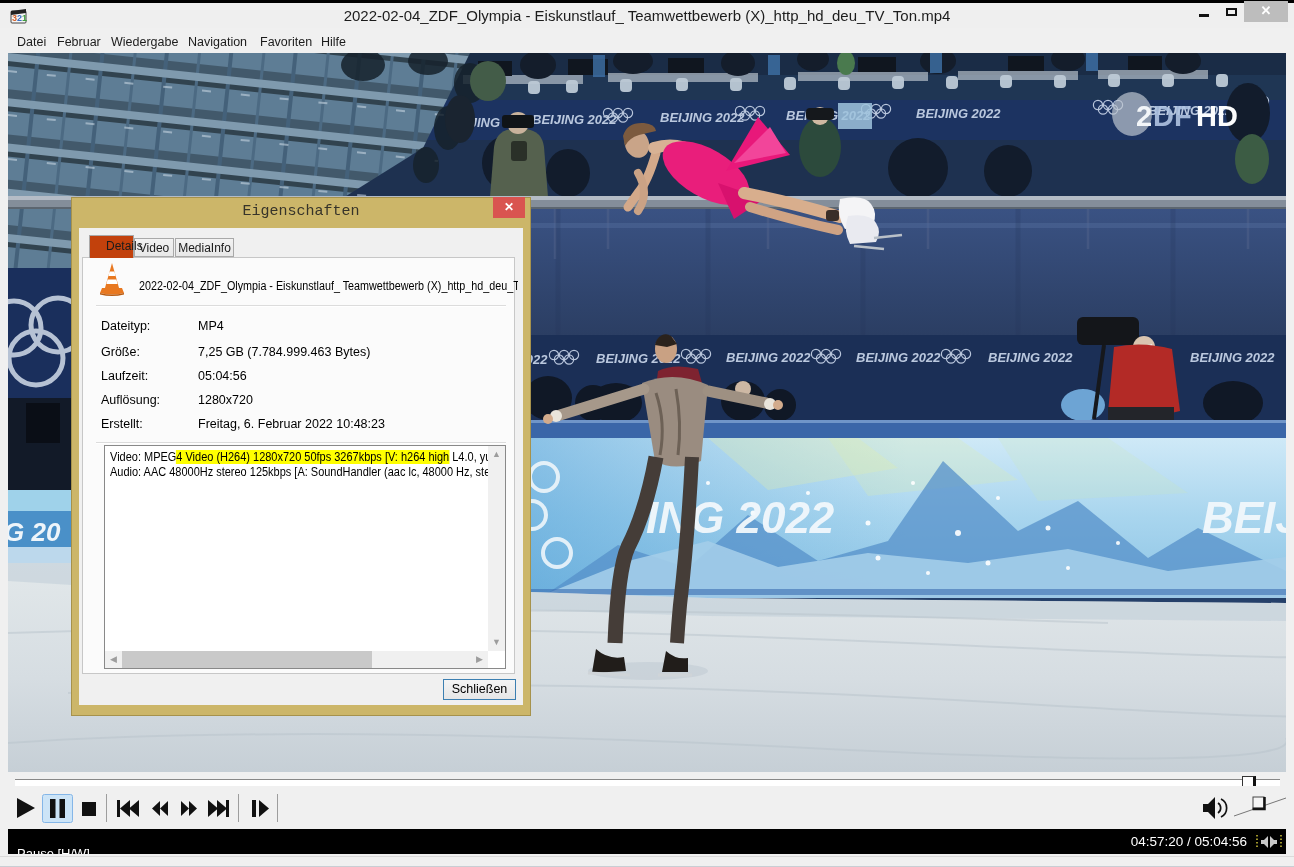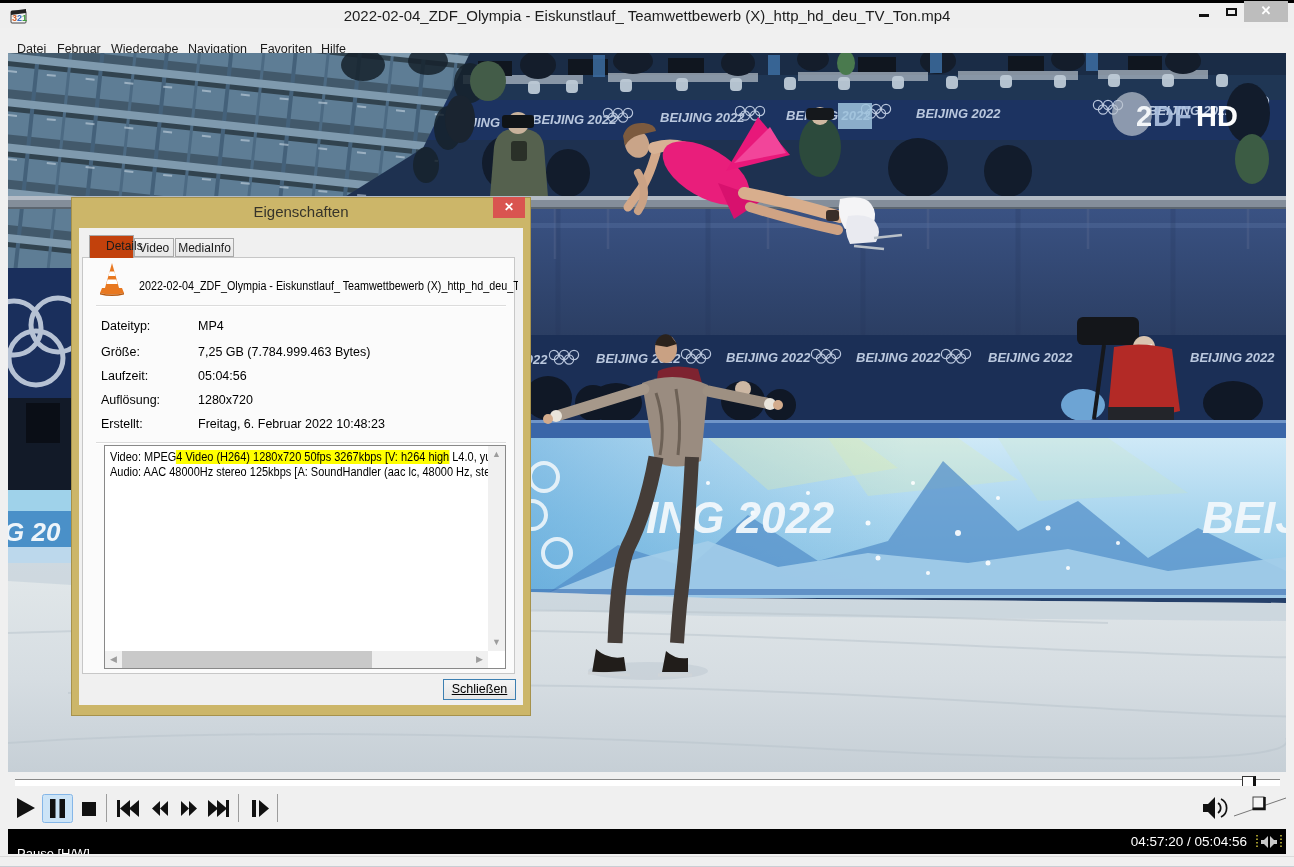--- a/index.html
+++ b/index.html
@@ -9,37 +9,37 @@
 #win { position:relative; width:1294px; height:867px; background:#f0f0f0; }
 #topstrip { left:0; top:0; width:1294px; height:3px; background:#000; }
 #titlebar { left:0; top:3px; width:1294px; height:25px; background:#efefef; }
 #title { left:0; top:7px; width:1294px; text-align:center; font-size:15px; color:#1c1c1c; }
 #btn-min { left:1199px; top:14px; width:10px; height:3px; background:#111; }
 #btn-max { left:1226px; top:8px; width:11px; height:8px; border:2px solid #111; }
 #btn-close { left:1244px; top:1px; width:44px; height:21px; background:#bdbdbd;
   color:#fff; font-size:13px; text-align:center; line-height:20px; font-weight:bold;}
 #menubar { left:8px; top:28px; width:1278px; height:25px; background:#f0f0f0;
   font-size:12.5px; color:#1b1b1b; }
-#menubar span { position:absolute; top:14px; }
+#menubar span { position:absolute; top:7px; }
 #video { left:8px; top:53px; width:1278px; height:719px; background:#25406a; }
 #seekline { left:15px; top:779px; width:1265px; height:1px; background:#888; }
 #seekwhite { left:15px; top:780px; width:1265px; height:6px; background:#fff; }
 #seekthumb { left:1242px; top:776px; width:14px; height:14px; background:#fdfdfd;
   border:1px solid #333; border-right:3px solid #111; border-bottom:3px solid #111; }
 #toolbar { left:0; top:786px; width:1294px; height:43px; background:#f0f0f0; }
 #statusbar { left:8px; top:829px; width:1278px; height:25px; background:#000;
   color:#fff; font-size:13px; }
 #status-l { position:absolute; left:9px; top:5px;margin-top:12px; }
 #status-r { position:absolute; right:39px; top:5px; font-size:13.5px; }
 #bottompad { left:0; top:854px; width:1294px; height:13px; background:#f0f0f0; }
 
 #dlg { left:71px; top:197px; width:460px; height:519px; background:#ccb669;
   box-shadow:0 0 0 1px #a6924c inset; }
 #dlg-title { position:absolute; left:0; top:0; width:460px; height:31px; text-align:center;
-  font-size:15px; color:#37342a; line-height:29px; }
+  font-size:15px; color:#37342a; line-height:29px;font-family:Liberation Mono, monospace; }
 #dlg-close { position:absolute; left:422px; top:0; width:32px; height:21px; background:#d95450;
   color:#fff; text-align:center; font-size:12px; line-height:20px; font-weight:bold; }
 #dlg-body { position:absolute; left:8px; top:31px; width:444px; height:477px; background:#f0f0f0; }
 .tab { position:absolute; font-size:12px; color:#1b1b1b; text-align:center;
   border:1px solid #a9a9a9; background:linear-gradient(#f2f2f2,#e8e8e8); }
 #tab1 { left:10px; top:7px; width:45px; height:23px; background:#c2410c;
   border-bottom:none; line-height:21px; z-index:3;padding-left:16px; }
 #tab2 { left:55px; top:10px; width:40px; height:19px; line-height:18px; }
 #tab3 { left:96px; top:10px; width:59px; height:19px; line-height:18px; }
 #panel { position:absolute; left:3px; top:29px; width:433px; height:417px;
@@ -59,21 +59,21 @@
   transform:scaleX(0.915); transform-origin:0 0; }
 mark { background:#ffff00; color:#000; }
 .sb { position:absolute; background:#f0f0f0; color:#9d9d9d; font-size:9px; text-align:center; }
 #sbv { right:0; top:0; width:17px; height:205px; }
 #sbh { left:0; bottom:0; width:383px; height:17px; }
 #sbv .ar { position:absolute; left:0; width:17px; height:17px; line-height:17px; }
 #sbh .ar { position:absolute; top:0; width:17px; height:17px; line-height:16px; }
 #sbh-thumb { position:absolute; left:17px; top:0px; width:250px; height:17px; background:#c9c9c9; }
 #btn-close2 { position:absolute; left:364px; top:451px; width:73px; height:21px;
   background:linear-gradient(#f4f4f4,#e6e6e6); border:1px solid #3c7fb1;
-  font-size:12.5px; text-align:center; line-height:19px; color:#000;text-decoration:underline; }
+  font-size:12.5px; text-align:center; line-height:19px; color:#000; }
 </style>
 </head>
 <body>
 <div id="win">
   <div id="topstrip" class="abs"></div>
   <div id="titlebar" class="abs"></div>
   <div id="title" class="abs">2022-02-04_ZDF_Olympia - Eiskunstlauf_ Teamwettbewerb (X)_http_hd_deu_TV_Ton.mp4</div>
   <svg class="abs" style="left:10px;top:7px" width="18" height="18" viewBox="0 0 18 18">
     <rect x="1" y="4" width="15" height="12" rx="1" fill="#f5f5f5" stroke="#444" stroke-width="1"></rect>
     <polygon points="1,4 16,2 16,6 1,8" fill="#222"></polygon>

